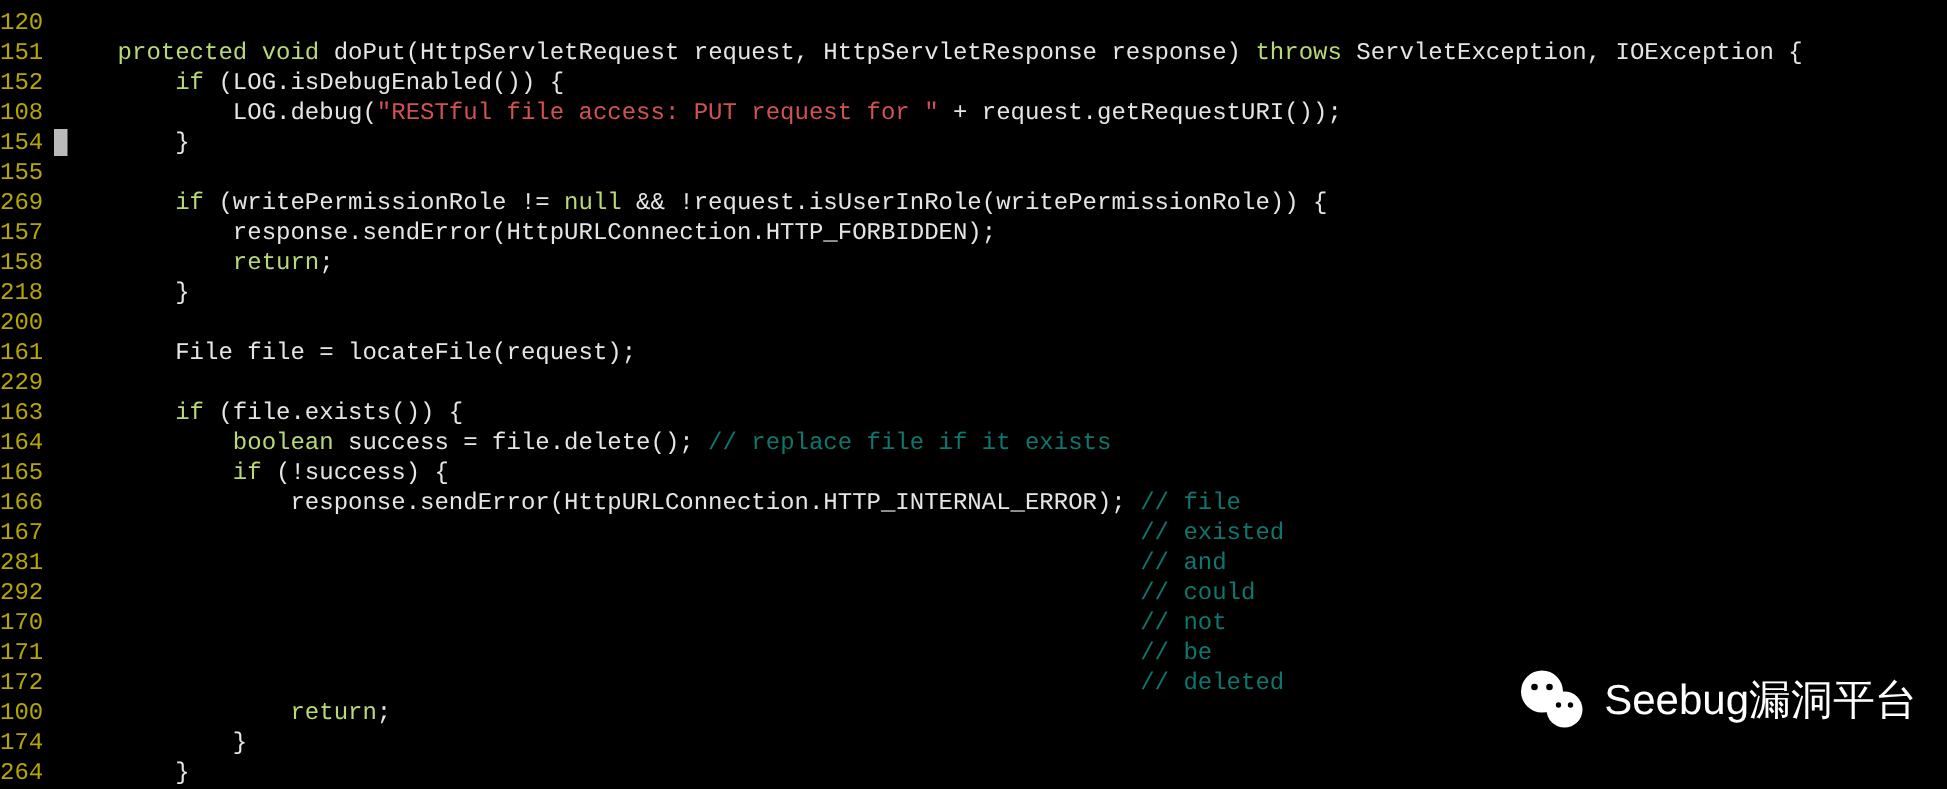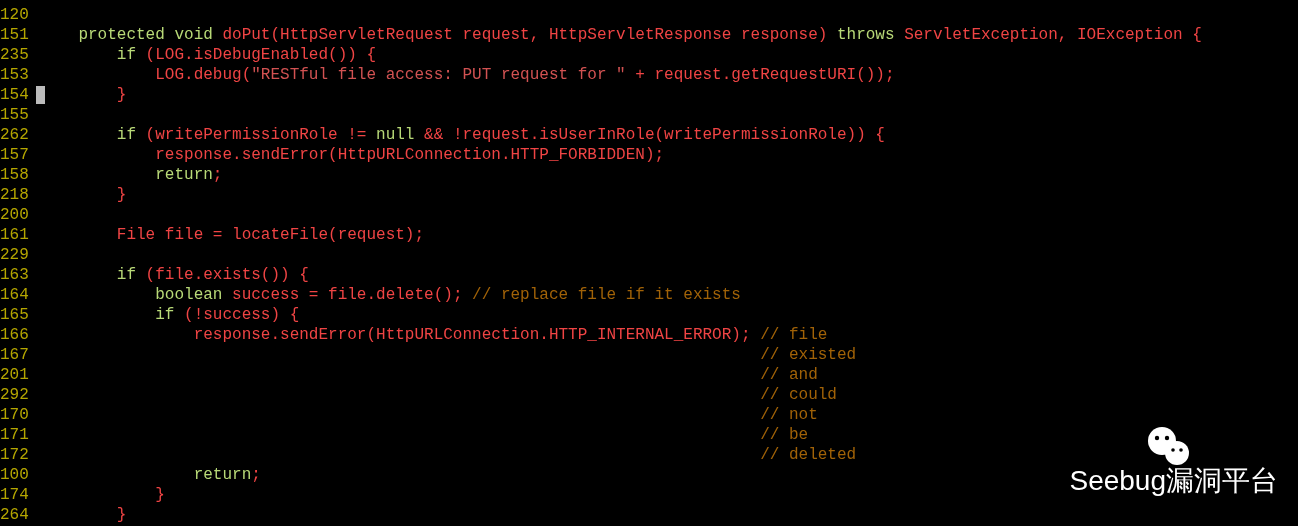--- a/index.html
+++ b/index.html
@@ -35,77 +35,76 @@
     }
     .code {
       padding: 5px 0 0 10px;
       white-space: pre;
     }
     .code div {
       height: 20px;
     }
     .kw { color: #b8d977; margin-top: 28px; }
     .str { color: #d25252; }     
-    .cm { color: #a16207; }      
-    .plain { color: #ef4444; }
+    .cm { color: #0f766e; }      
+    .plain { color: #e5e5e5; }
     .cursor {
       position: absolute;
       background: #bbb;
       width: 9px;
       height: 18px;
       left: 36px;
       top: 86px;
     }
     .watermark {
       position: absolute;
       right: 20px;
       bottom: 35px;
       display: flex;
       align-items: center;
       color: #fff;
       font-family: 'Microsoft YaHei', sans-serif;
       font-size: 28px;
       font-weight: 400;
-      flex-direction: column;
     }
     .watermark-icon {
       width: 48px;
       height: 48px;
       margin-right: 10px;
       position: relative;
     }
     .watermark-icon svg {
       width: 48px;
       height: 48px;
     }
   </style>
 </head>
 <body>
 
 <div class="editor">
   <div class="gutter">
       <div>120</div>
       <div>151</div>
-      <div>235</div>
-      <div>153</div>
+      <div>152</div>
+      <div>108</div>
       <div>154</div>
       <div>155</div>
-      <div>262</div>
+      <div>269</div>
       <div>157</div>
       <div>158</div>
       <div>218</div>
       <div>200</div>
       <div>161</div>
       <div>229</div>
       <div>163</div>
       <div>164</div>
       <div>165</div>
       <div>166</div>
       <div>167</div>
-      <div>201</div>
+      <div>281</div>
       <div>292</div>
       <div>170</div>
       <div>171</div>
       <div>172</div>
       <div>100</div>
       <div>174</div>
       <div>264</div>
       <div>176</div>
     </div>
   <div class="code"><div><span class="plain">    </span></div><div><span class="plain">    </span><span class="kw">protected</span><span class="plain"> </span><span class="kw">void</span><span class="plain"> doPut(HttpServletRequest request, HttpServletResponse response) </span><span class="kw">throws</span><span class="plain"> ServletException, IOException {</span></div><div><span class="plain">        </span><span class="kw">if</span><span class="plain"> (LOG.isDebugEnabled()) {</span></div><div><span class="plain">            LOG.debug(</span><span class="str">"RESTful file access: PUT request for "</span><span class="plain"> + request.getRequestURI());</span></div><div><span class="plain">        }</span></div><div><span class="plain"></span></div><div><span class="plain">        </span><span class="kw">if</span><span class="plain"> (writePermissionRole != </span><span class="kw">null</span><span class="plain"> &amp;&amp; !request.isUserInRole(writePermissionRole)) {</span></div><div><span class="plain">            response.sendError(HttpURLConnection.HTTP_FORBIDDEN);</span></div><div><span class="plain">            </span><span class="kw">return</span><span class="plain">;</span></div><div><span class="plain">        }</span></div><div><span class="plain"></span></div><div><span class="plain">        File file = locateFile(request);</span></div><div><span class="plain"></span></div><div><span class="plain">        </span><span class="kw">if</span><span class="plain"> (file.exists()) {</span></div><div><span class="plain">            </span><span class="kw">boolean</span><span class="plain"> success = file.delete(); </span><span class="cm">// replace file if it exists</span></div><div><span class="plain">            </span><span class="kw">if</span><span class="plain"> (!success) {</span></div><div><span class="plain">                response.sendError(HttpURLConnection.HTTP_INTERNAL_ERROR); </span><span class="cm">// file</span></div><div><span class="plain">                                                                           </span><span class="cm">// existed</span></div><div><span class="plain">                                                                           </span><span class="cm">// and</span></div><div><span class="plain">                                                                           </span><span class="cm">// could</span></div><div><span class="plain">                                                                           </span><span class="cm">// not</span></div><div><span class="plain">                                                                           </span><span class="cm">// be</span></div><div><span class="plain">                                                                           </span><span class="cm">// deleted</span></div><div><span class="plain">                </span><span class="kw">return</span><span class="plain">;</span></div><div><span class="plain">            }</span></div><div><span class="plain">        }</span></div><div><span class="plain"></span></div></div>

